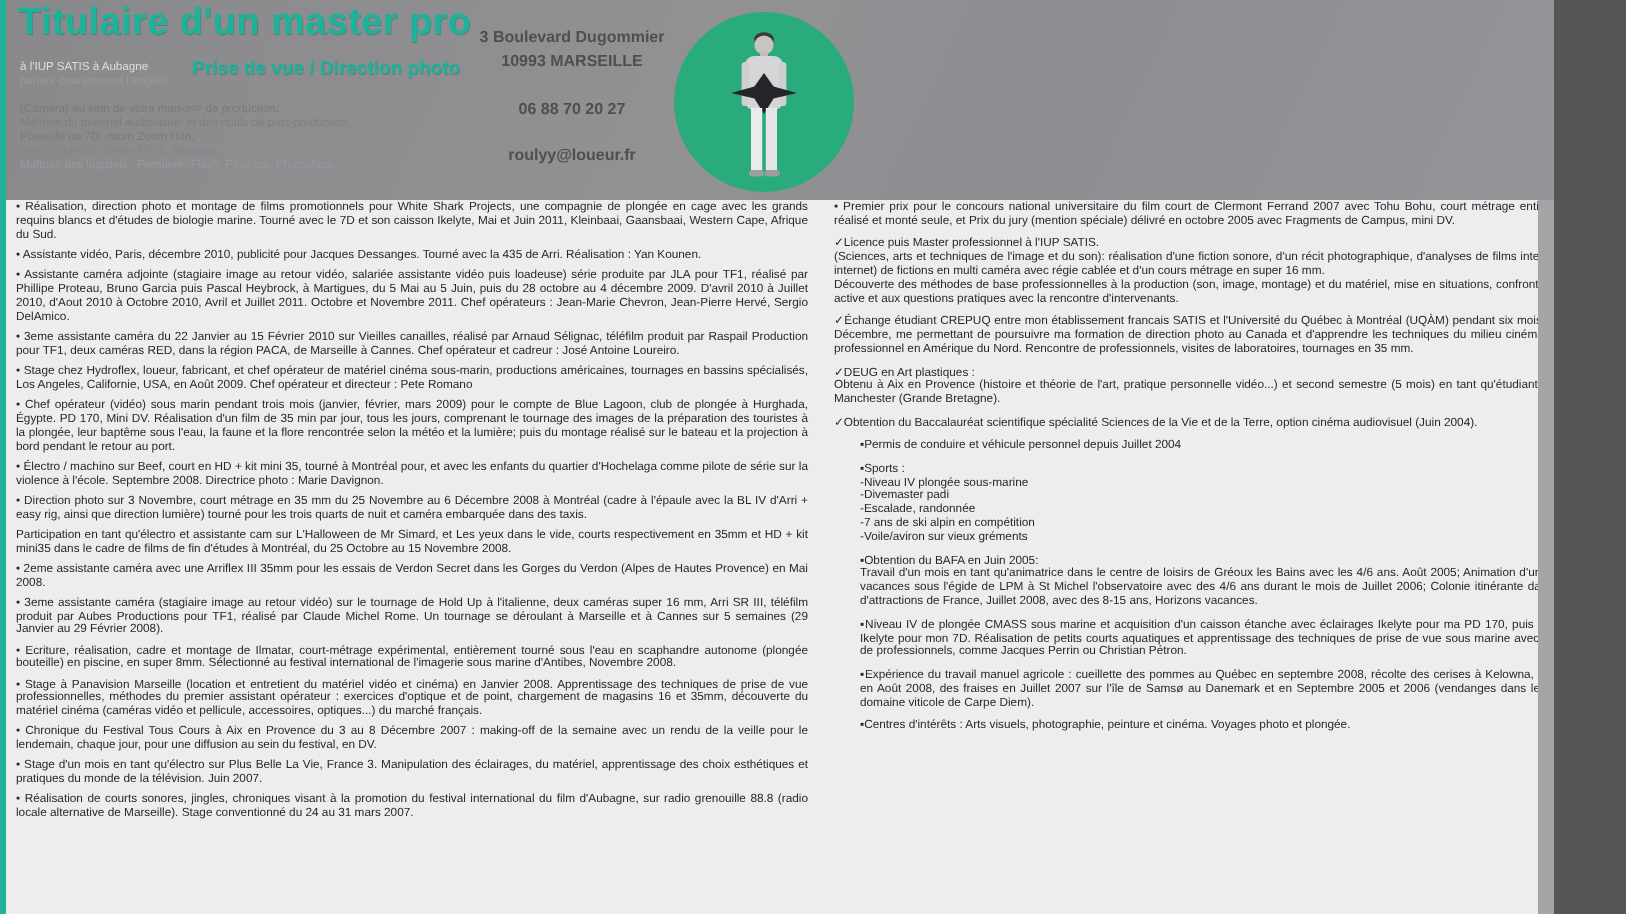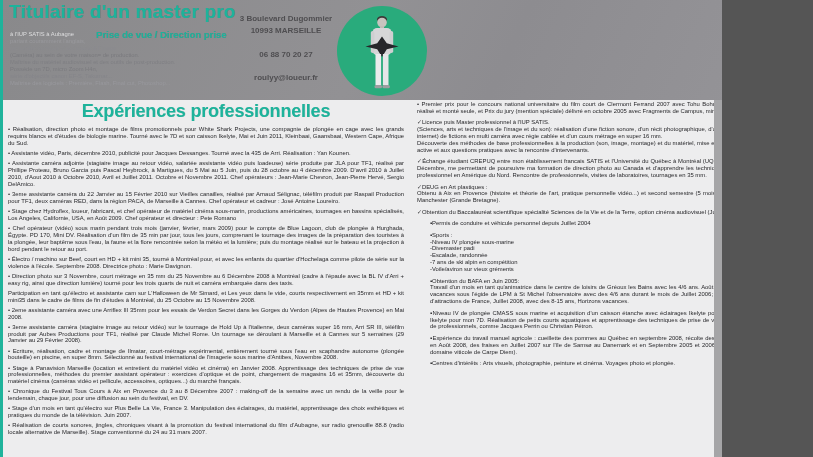--- a/index.html
+++ b/index.html
@@ -1,17 +1,17 @@
 <!DOCTYPE html>
 <html><head>
 <meta charset="utf-8">
 <style>
   html,body{margin:0;padding:0;background:#555;}
   .page{
-    position:relative;width:722px;height:457px;overflow:hidden;
+    position:relative;width:777px;height:457px;overflow:hidden;
     background:#ededee;font-family:"Liberation Sans","DejaVu Sans",sans-serif;
   }
   
   .edge-left{position:absolute;left:0;top:0;width:3px;height:457px;background:#1fb39b;z-index:9;}
   
   .edge-right{position:absolute;right:0;top:100px;width:8px;bottom:0;background:#a5a5a7;z-index:8;}
 
   
   .header{
     position:absolute;left:0;top:0;width:813px;height:100px;
@@ -64,21 +64,21 @@
   .divers-item{padding-left:13px;}
 </style>
 </head>
 <body>
 
 <div class="page">
   <div class="edge-left"></div>
 
   <div class="header">
     <div class="title">Titulaire d'un master pro</div>
-    <div class="subtitle">Prise de vue / Direction prise</div>
+    <div class="subtitle">Prise de vue / Direction photo</div>
 
     <div class="intro">
         <p class="intro-line-p">à l'IUP SATIS à Aubagne</p>
         <p class="intro-line-p">parlant couramment l'anglais,</p>
         <p class="intro-line-p">recherche un poste d'assistante à l'image</p>
         <p class="intro-line-p">(Caméra) au sein de votre maison= de production.</p>
         <p class="intro-line-p">Maîtrise du matériel audiovisuel et des outils de post-production.</p>
         <p class="intro-line-p">Possède un 7D, micro Zoom H4n,</p>
         <p class="intro-line-p">série d'objectifs canon EF-S, Takumar...</p>
         <p class="intro-line-p">Maîtrise des logiciels : Première, Flash, Final cut, Photoshop...</p>
@@ -103,21 +103,20 @@
         <rect x="38.5" y="48" width="5.6" height="31" fill="#ebebed"></rect>
         <rect x="45.9" y="48" width="5.6" height="31" fill="#e6e6e8"></rect>
         <rect x="37.5" y="79" width="7.5" height="3.2" rx="1.5" fill="#9d9da0"></rect>
         <rect x="45.4" y="79" width="7.5" height="3.2" rx="1.5" fill="#9d9da0"></rect>
       </svg>
     </div>
   </div>
 
   <div class="body">
     <div class="col-left">
-      <h2 class="section-heading">Expériences professionnelles</h2>
       <div>
           <p class="para">•  Réalisation, direction photo et montage de films promotionnels pour White Shark Projects, une compagnie de plongée en cage avec les grands requins blancs et d'études de biologie marine. Tourné avec le 7D et son caisson Ikelyte, Mai et Juin 2011, Kleinbaai, Gaansbaai, Western Cape, Afrique du Sud.</p>
           <p class="para">•  Assistante vidéo, Paris, décembre 2010, publicité pour Jacques Dessanges. Tourné avec la 435 de Arri. Réalisation : Yan Kounen.</p>
           <p class="para">•  Assistante caméra adjointe (stagiaire image au retour vidéo, salariée assistante vidéo puis loadeuse) série produite par JLA pour TF1, réalisé par Phillipe Proteau, Bruno Garcia puis Pascal Heybrock, à Martigues, du 5 Mai au 5 Juin, puis du 28 octobre au 4 décembre 2009. D'avril 2010 à Juillet 2010, d'Aout 2010 à Octobre 2010, Avril et Juillet 2011. Octobre et Novembre 2011. Chef opérateurs : Jean-Marie Chevron, Jean-Pierre Hervé, Sergio DelAmico.</p>
           <p class="para">•  3eme assistante caméra du 22 Janvier au 15 Février 2010 sur Vieilles canailles, réalisé par Arnaud Sélignac, téléfilm produit par Raspail Production pour TF1, deux caméras RED, dans la région PACA, de Marseille à Cannes. Chef opérateur et cadreur : José Antoine Loureiro.</p>
           <p class="para">•  Stage chez Hydroflex, loueur, fabricant, et chef opérateur de matériel cinéma sous-marin, productions américaines, tournages en bassins spécialisés, Los Angeles, Californie, USA, en Août 2009. Chef opérateur et directeur : Pete Romano</p>
           <p class="para">•  Chef opérateur (vidéo) sous marin pendant trois mois (janvier, février, mars 2009) pour le compte de Blue Lagoon, club de plongée à Hurghada, Égypte. PD 170, Mini DV. Réalisation d'un film de 35 min par jour, tous les jours, comprenant  le tournage des images de la préparation des touristes à la plongée, leur baptême sous l'eau, la faune et la flore rencontrée selon la météo et la lumière; puis du montage réalisé sur le bateau et la projection à bord pendant le retour au port.</p>
           <p class="para">•  Électro / machino sur Beef, court en HD + kit mini 35, tourné à Montréal pour, et avec les enfants du quartier d'Hochelaga comme pilote de série sur la violence à l'école. Septembre 2008. Directrice photo : Marie Davignon.</p>
           <p class="para">•  Direction photo sur 3 Novembre, court métrage en 35 mm du 25 Novembre au 6 Décembre 2008 à Montréal (cadre à l'épaule avec la BL IV d'Arri + easy rig, ainsi que direction lumière) tourné pour les trois quarts de nuit et caméra embarquée dans des taxis.</p>
           <p class="para">Participation en tant qu'électro et assistante cam sur L'Halloween de Mr Simard, et Les yeux dans le vide, courts respectivement en 35mm et HD + kit mini35 dans le cadre de films de fin d'études à Montréal, du 25 Octobre au 15 Novembre 2008.</p>

